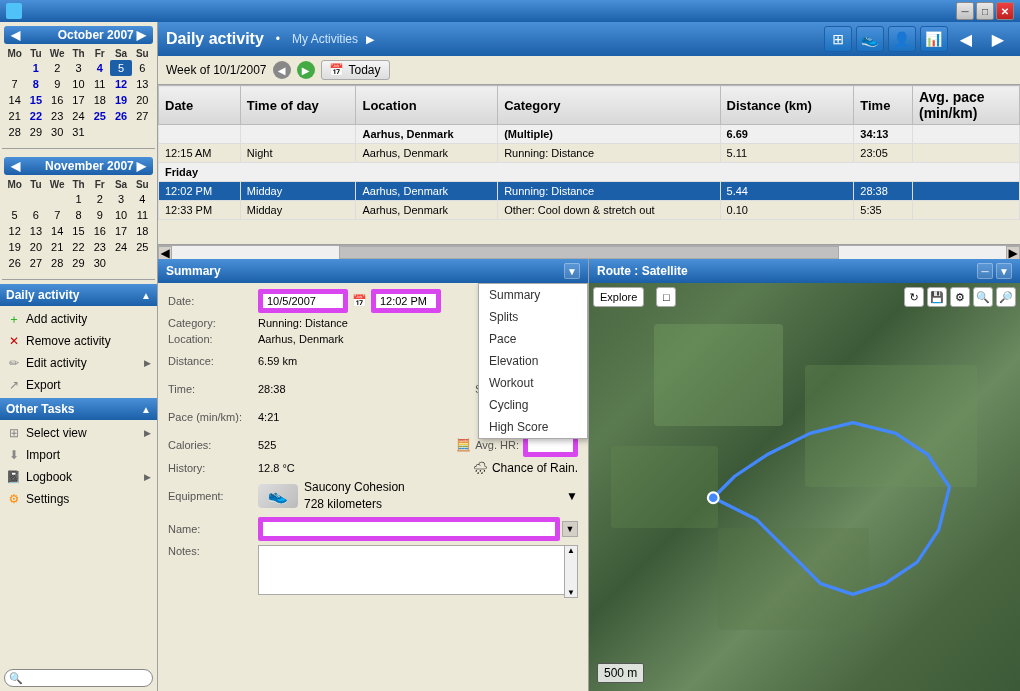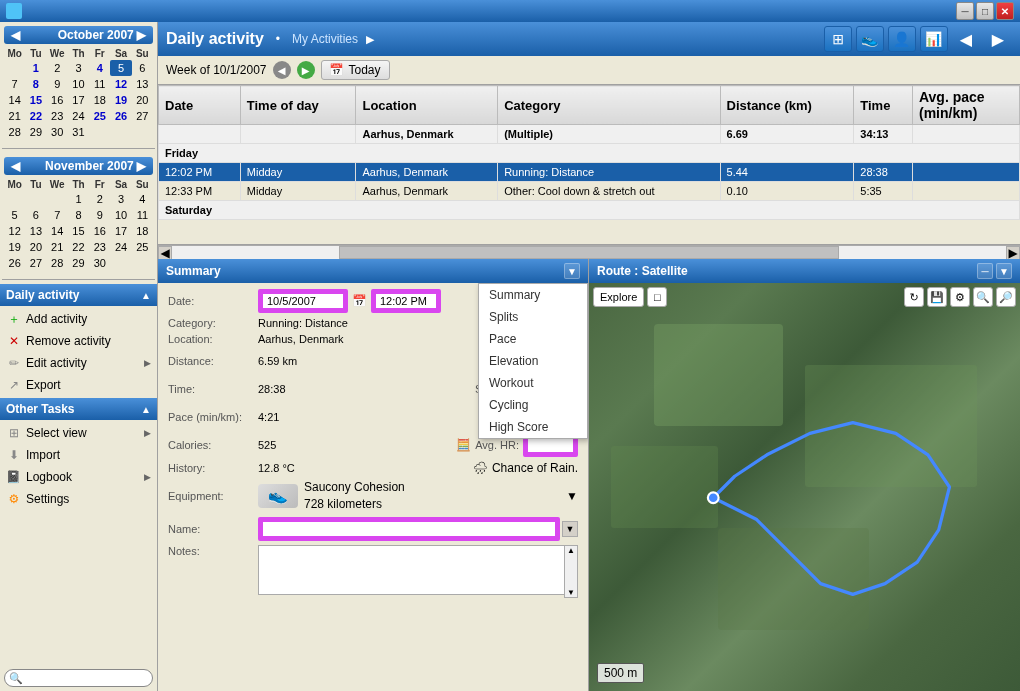--- a/index.html
+++ b/index.html
@@ -199,21 +199,21 @@
       flex: 1;
       background: #4a6741;
       position: relative;
       overflow: hidden;
     }
     .map-toolbar {
       position: absolute;
       top: 4px;
       left: 4px;
       display: flex;
-      gap: 3px;
+      gap: 12px;
     }
     .map-btn {
       background: white;
       border: 1px solid #aaa;
       border-radius: 3px;
       padding: 2px 6px;
       cursor: pointer;
       font-size: 11px;
     }
     .map-btn-sq {
@@ -538,20 +538,29 @@
         <tbody>
           <tr class="section-row">
             <td></td>
             <td></td>
             <td>Aarhus, Denmark</td>
             <td>(Multiple)</td>
             <td>6.69</td>
             <td>34:13</td>
             <td></td>
           </tr>
+          <tr>
+            <td>12:15 AM</td>
+            <td>Night</td>
+            <td>Aarhus, Denmark</td>
+            <td>Running: Distance</td>
+            <td>5.11</td>
+            <td>23:05</td>
+            <td></td>
+          </tr>
           <tr class="section-row">
             <td colspan="7">Friday</td>
           </tr>
           <tr class="selected">
             <td>12:02 PM</td>
             <td>Midday</td>
             <td>Aarhus, Denmark</td>
             <td>Running: Distance</td>
             <td>5.44</td>
             <td>28:38</td>
@@ -559,23 +568,20 @@
           </tr>
           <tr>
             <td>12:33 PM</td>
             <td>Midday</td>
             <td>Aarhus, Denmark</td>
             <td>Other: Cool down &amp; stretch out</td>
             <td>0.10</td>
             <td>5:35</td>
             <td></td>
           </tr>
-          <tr class="section-row">
-            <td colspan="7">Saturday</td>
-          </tr>
 
         </tbody>
       </table>
     </div>
 
     <div class="horiz-scroll">
       <div style="width:14px;height:14px;background:#d4d0c8;border:1px solid #aaa;display:flex;align-items:center;justify-content:center;cursor:pointer;">◀</div>
       <div class="horiz-scroll-bar">
         <div class="horiz-scroll-thumb"></div>
       </div>

